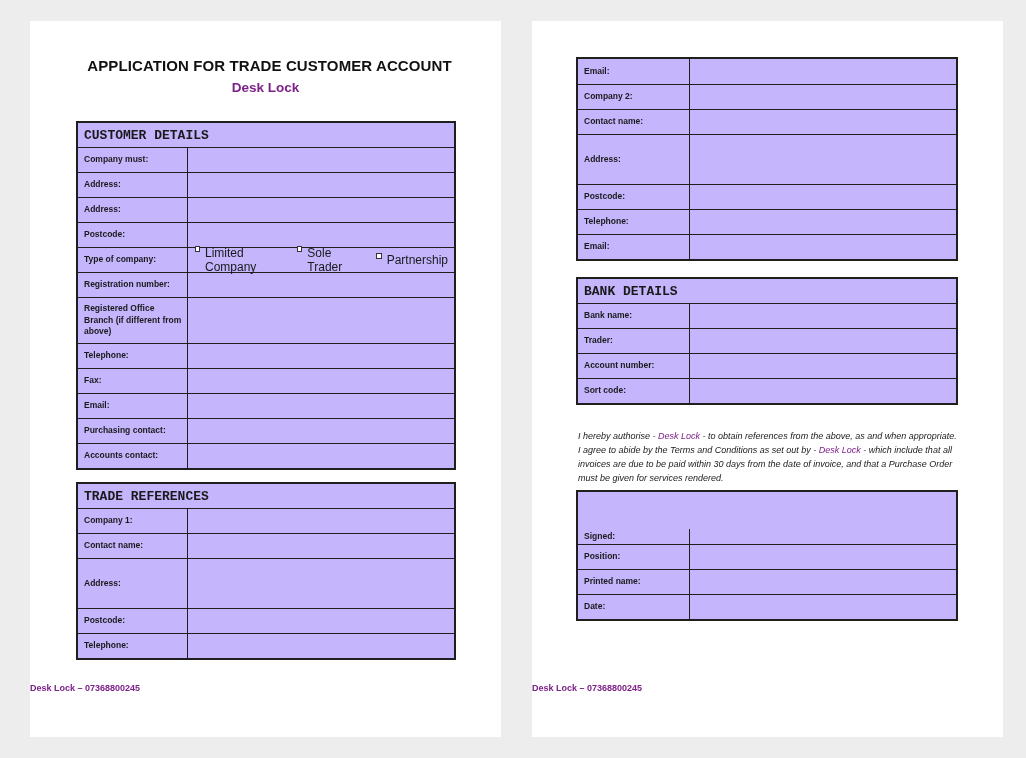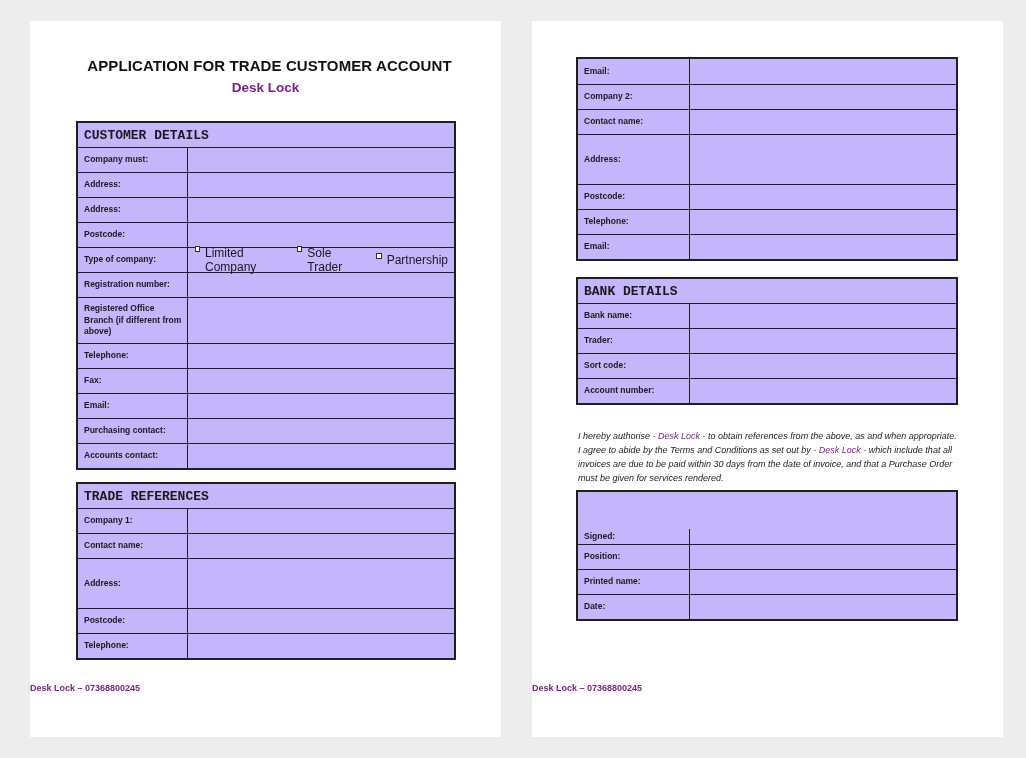--- a/index.html
+++ b/index.html
@@ -244,25 +244,25 @@
     </div>
     <div class="trow">
       <div class="lcell">Bank name:</div>
       <div class="vcell"></div>
     </div>
     <div class="trow">
       <div class="lcell">Trader:</div>
       <div class="vcell"></div>
     </div>
     <div class="trow">
+      <div class="lcell">Account number:</div>
+      <div class="vcell"></div>
+    </div>
+    <div class="trow">
       <div class="lcell">Sort code:</div>
-      <div class="vcell"></div>
-    </div>
-    <div class="trow">
-      <div class="lcell">Account number:</div>
       <div class="vcell"></div>
     </div>
   </div>
 
   <p class="auth"><span>I hereby authorise - </span><span class="brand">Desk Lock</span><span> - to obtain references from the above, as and when appropriate. I agree to abide by the Terms and Conditions as set out by - </span><span class="brand">Desk Lock</span><span> - which include that all invoices are due to be paid within 30 days from the date of invoice, and that a Purchase Order must be given for services rendered.</span></p>
 
   <div class="tbl w112" id="signature-table">
     <div class="trow h52" style="border-top:none;">
       <div class="lcell">Signed:</div>
       <div class="vcell"></div>

